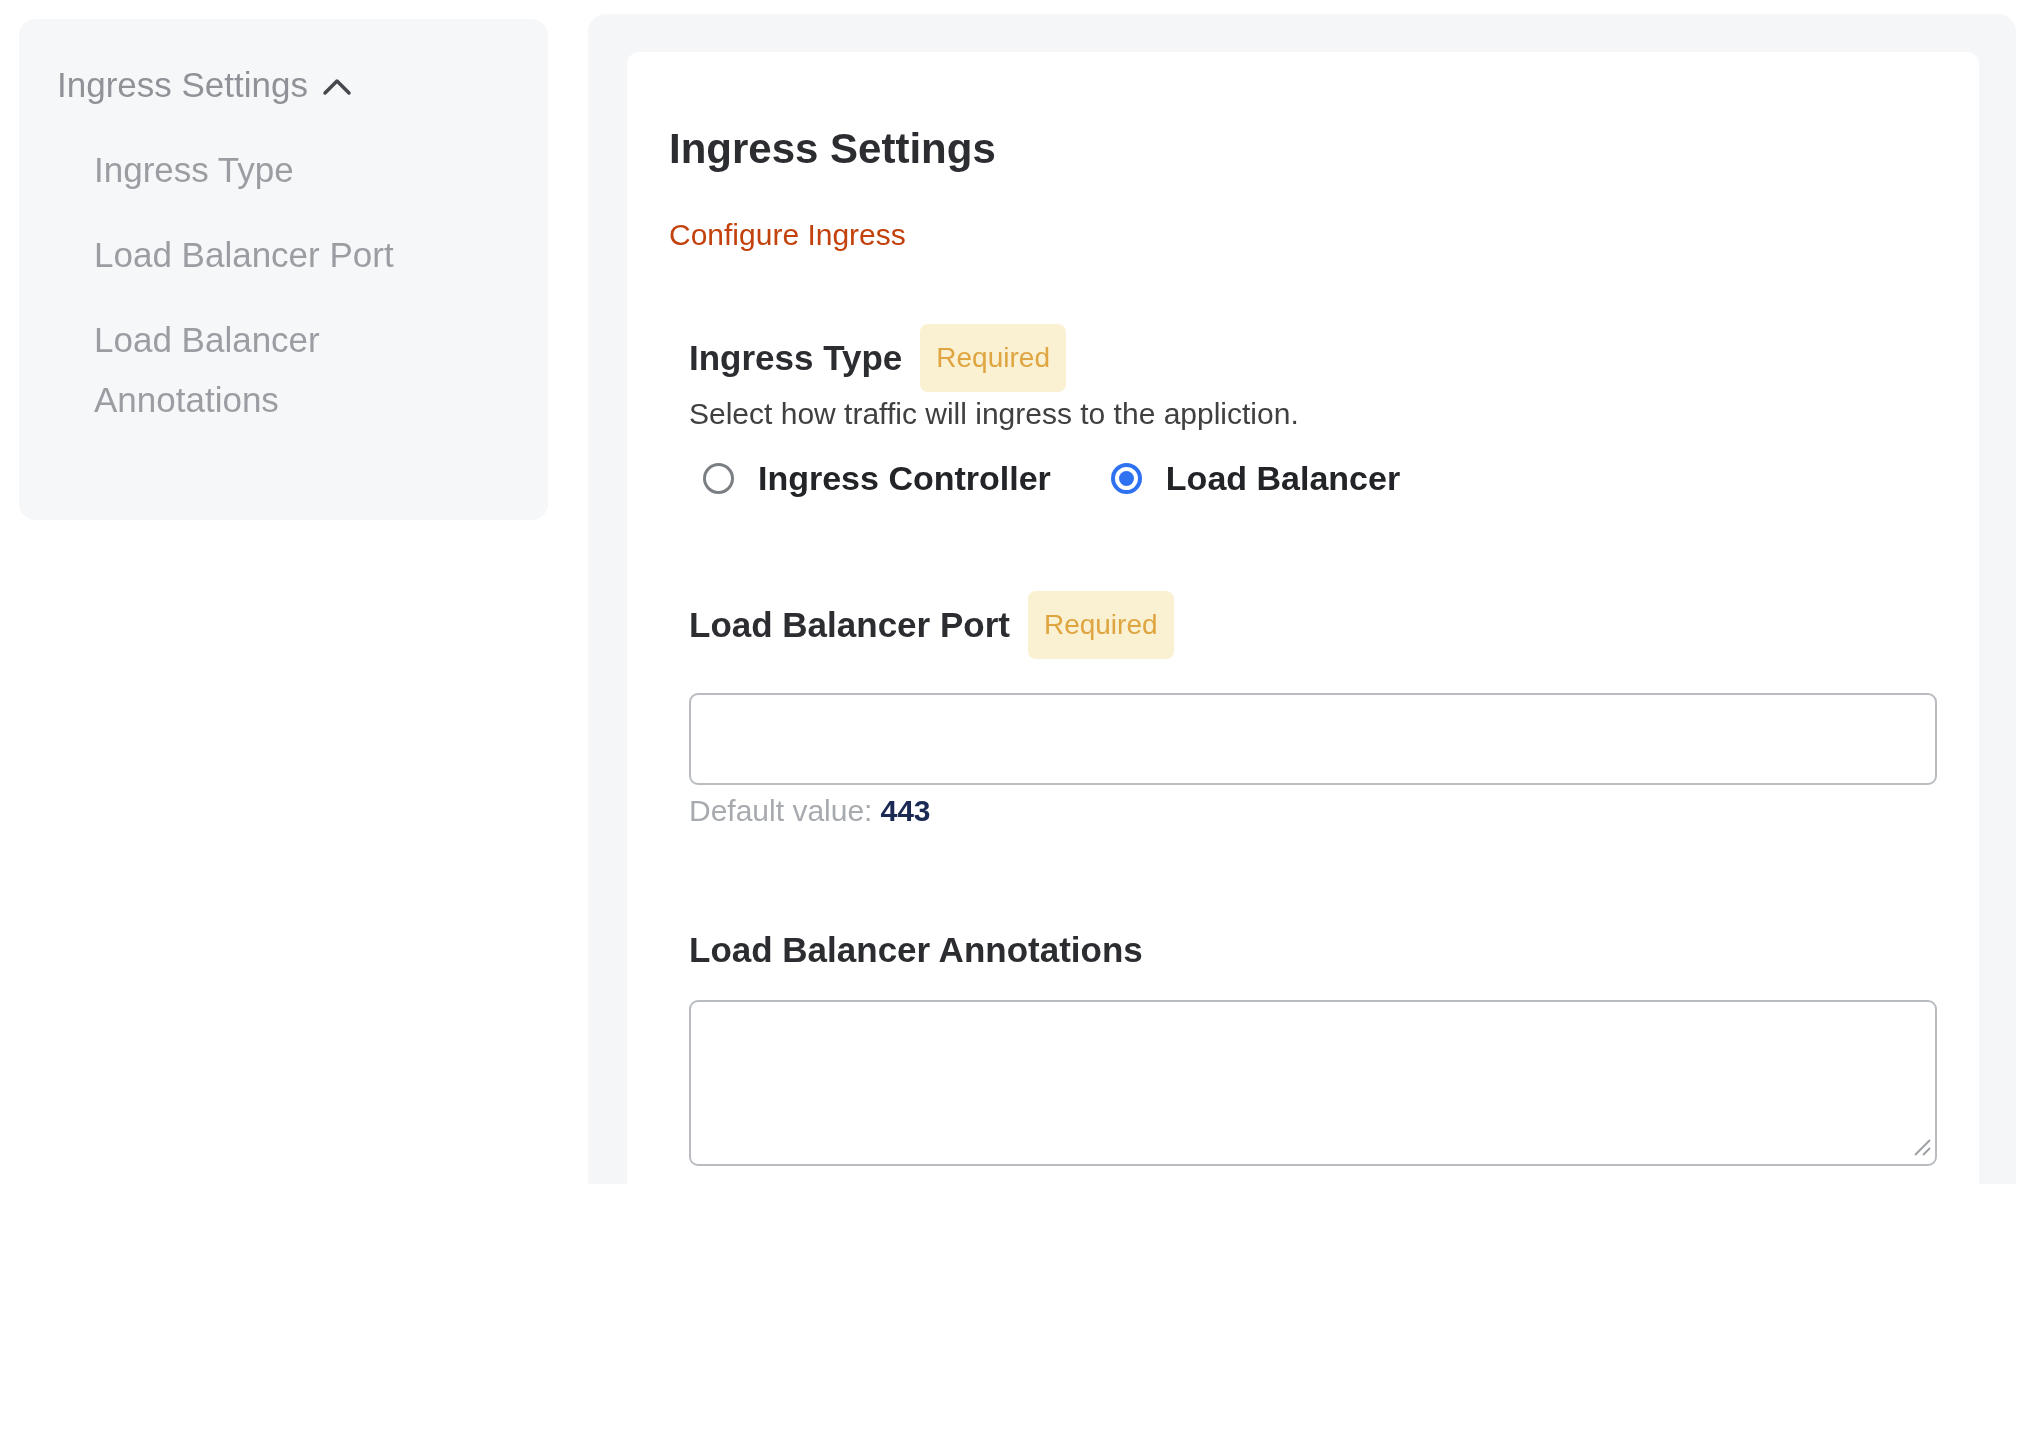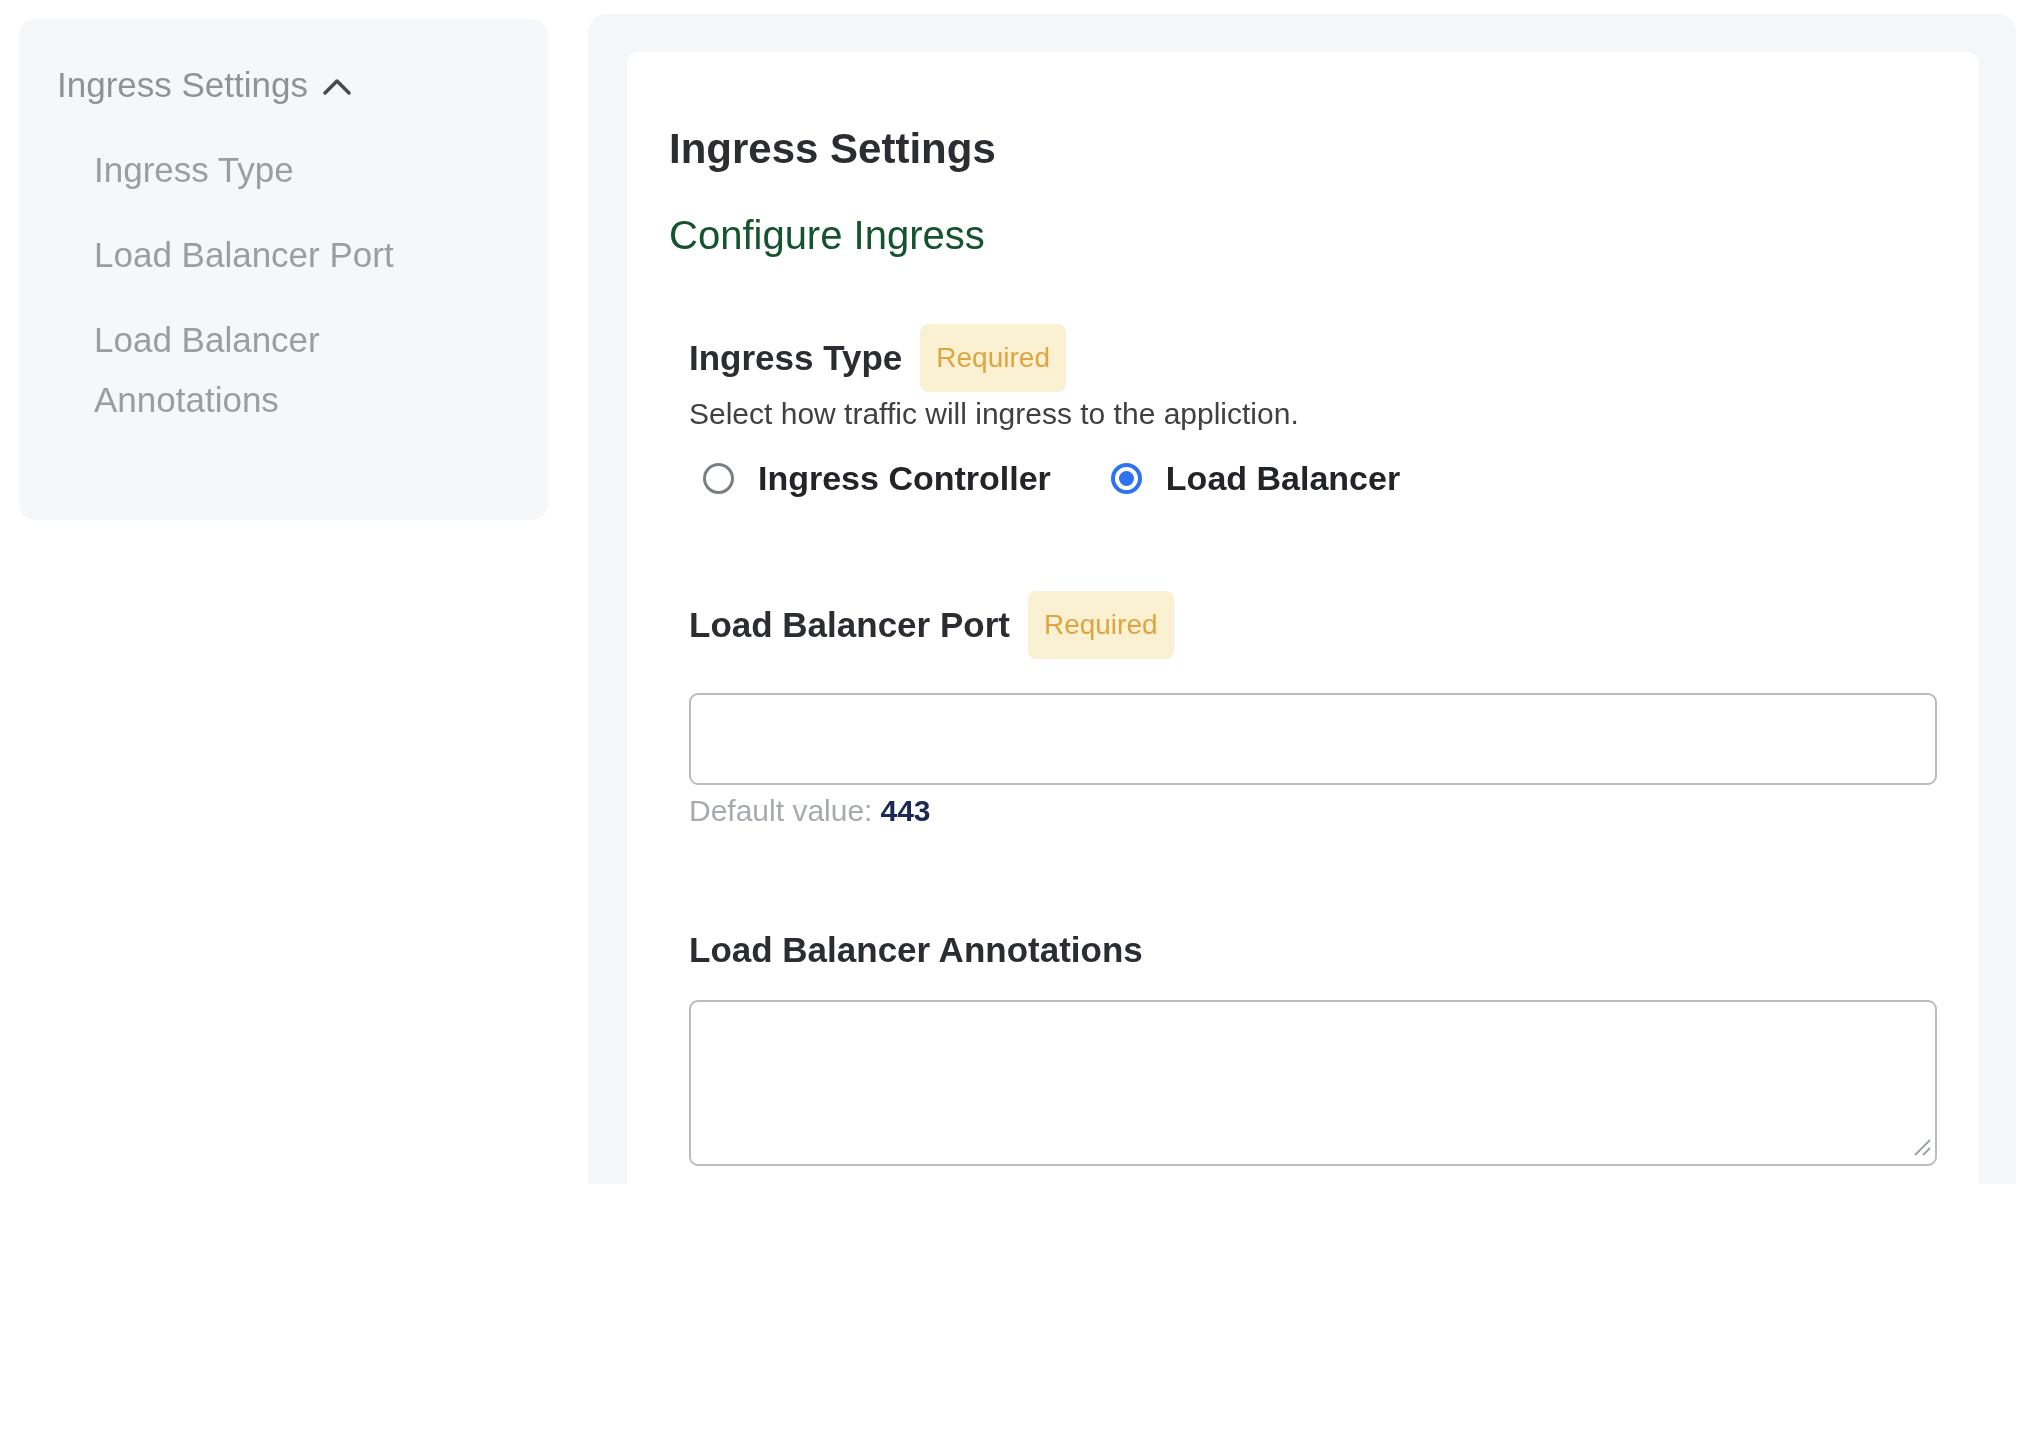--- a/index.html
+++ b/index.html
@@ -34,21 +34,21 @@
   }
   .card {
     position:absolute; left:39px; top:38px; width:1352px;
     background:#ffffff; border-radius:12px; box-sizing:border-box;
     padding:44px 42px;
   }
   .card-title {
     font-size:42px; line-height:50px; font-weight:700; color:#2b2d31;
   }
   .card-subtitle {
-    margin-top:43px; font-size:40px; line-height:36px; color:#14532d;
+    margin-top:43px; font-size:30px; line-height:36px; color:#c2410c;
   }
 
   .section { margin-left:20px; }
   .sec-1 { margin-top:71px; }
   .sec-2 { margin-top:93px; }
   .sec-3 { margin-top:99px; }
 
   .sec-heading-row { display:flex; align-items:center; }
   .sec-heading {
     font-size:35px; line-height:44px; font-weight:600; color:#2b2d31;

